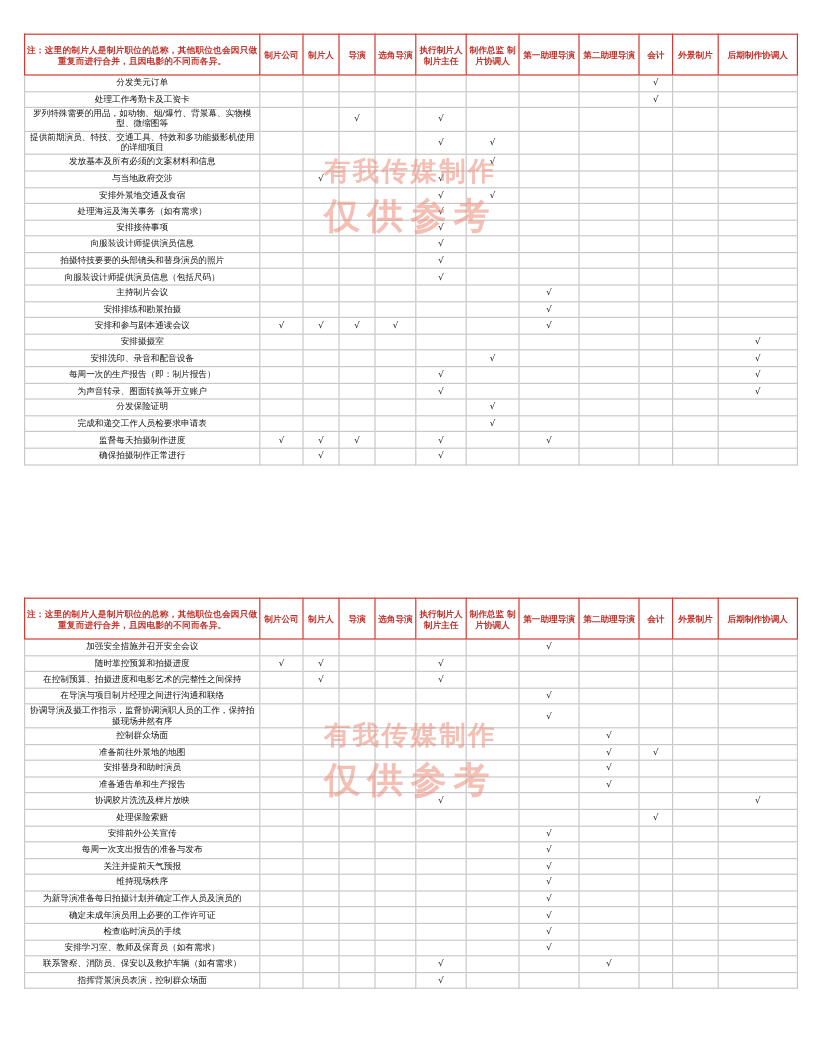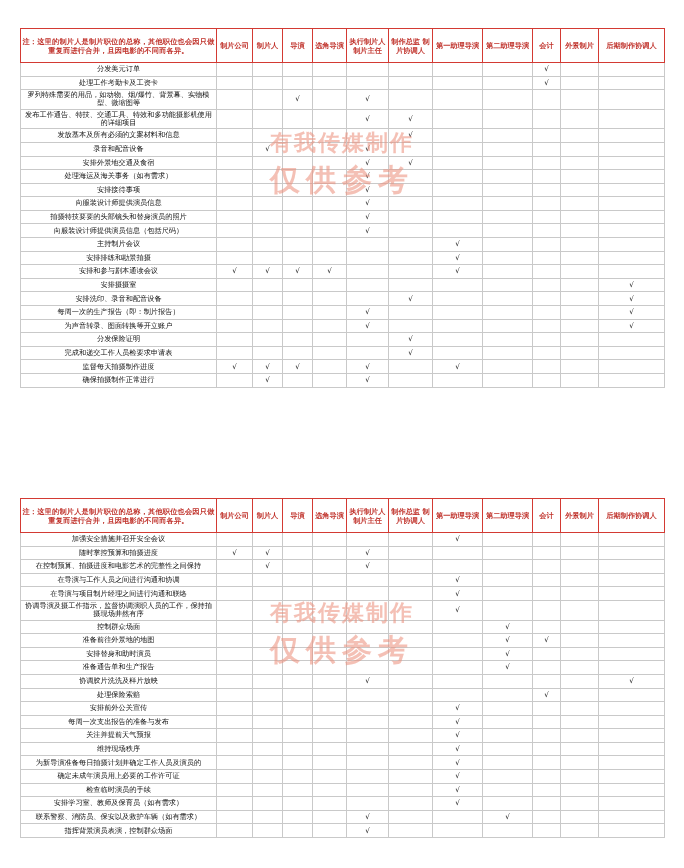--- a/index.html
+++ b/index.html
@@ -166,21 +166,21 @@
             <td class="mark"></td>
             <td class="mark">√</td>
             <td class="mark"></td>
             <td class="mark"></td>
             <td class="mark"></td>
             <td class="mark"></td>
             <td class="mark"></td>
             <td class="mark"></td>
           </tr>
           <tr>
-            <td class="task">发布工作通告、特技、交通工具、特效和多功能摄影机使用的详细项目</td>
+            <td class="task">提供前期演员、特技、交通工具、特效和多功能摄影机使用的详细项目</td>
             <td class="mark"></td>
             <td class="mark"></td>
             <td class="mark"></td>
             <td class="mark"></td>
             <td class="mark">√</td>
             <td class="mark">√</td>
             <td class="mark"></td>
             <td class="mark"></td>
             <td class="mark"></td>
             <td class="mark"></td>
@@ -194,21 +194,21 @@
             <td class="mark"></td>
             <td class="mark"></td>
             <td class="mark">√</td>
             <td class="mark"></td>
             <td class="mark"></td>
             <td class="mark"></td>
             <td class="mark"></td>
             <td class="mark"></td>
           </tr>
           <tr>
-            <td class="task">录音和配音设备</td>
+            <td class="task">与当地政府交涉</td>
             <td class="mark"></td>
             <td class="mark">√</td>
             <td class="mark"></td>
             <td class="mark"></td>
             <td class="mark">√</td>
             <td class="mark"></td>
             <td class="mark"></td>
             <td class="mark"></td>
             <td class="mark"></td>
             <td class="mark"></td>
@@ -530,34 +530,20 @@
             <td class="mark"></td>
             <td class="mark">√</td>
             <td class="mark"></td>
             <td class="mark"></td>
             <td class="mark"></td>
             <td class="mark"></td>
             <td class="mark"></td>
             <td class="mark"></td>
           </tr>
           <tr>
-            <td class="task">在导演与工作人员之间进行沟通和协调</td>
-            <td class="mark"></td>
-            <td class="mark"></td>
-            <td class="mark"></td>
-            <td class="mark"></td>
-            <td class="mark"></td>
-            <td class="mark"></td>
-            <td class="mark">√</td>
-            <td class="mark"></td>
-            <td class="mark"></td>
-            <td class="mark"></td>
-            <td class="mark"></td>
-          </tr>
-          <tr>
             <td class="task">在导演与项目制片经理之间进行沟通和联络</td>
             <td class="mark"></td>
             <td class="mark"></td>
             <td class="mark"></td>
             <td class="mark"></td>
             <td class="mark"></td>
             <td class="mark"></td>
             <td class="mark">√</td>
             <td class="mark"></td>
             <td class="mark"></td>

